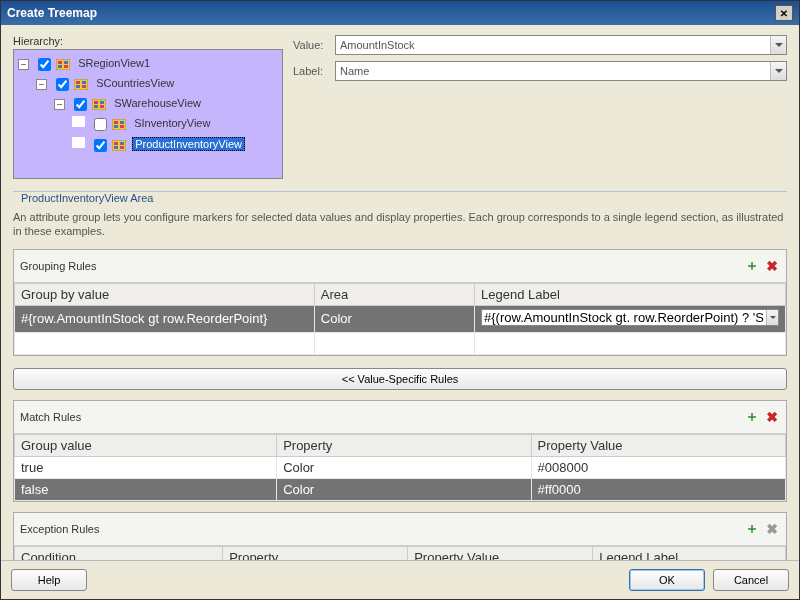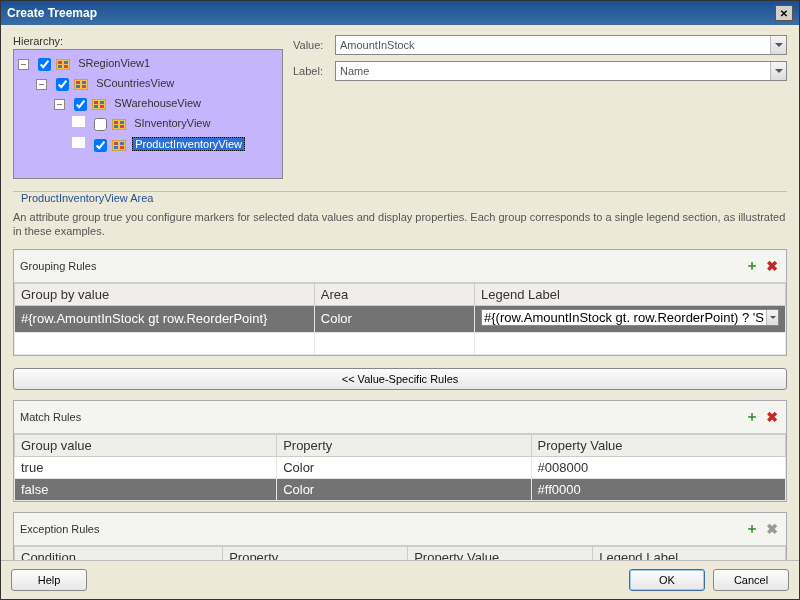--- a/index.html
+++ b/index.html
@@ -152,21 +152,21 @@
             <span>Name</span>
               <span class="caret"></span>
           </div>
         </div>
       </div>
     </div>
 
     <div class="fieldset">
       <span class="legend">ProductInventoryView Area</span>
     </div>
-    <div class="section-desc">An attribute group true you configure markers for selected data values and display properties. Each group corresponds to a single legend section, as illustrated in these examples.</div>
+    <div class="section-desc">An attribute group lets you configure markers for selected data values and display properties. Each group corresponds to a single legend section, as illustrated in these examples.</div>
 
     <div class="panel">
       <div class="panel-head">
         <span class="panel-title">Grouping Rules</span>
         <span class="panel-actions">
           <span class="iconbtn add">＋</span>
           <span class="iconbtn del">✖</span>
         </span>
       </div>
       <table class="grid">

